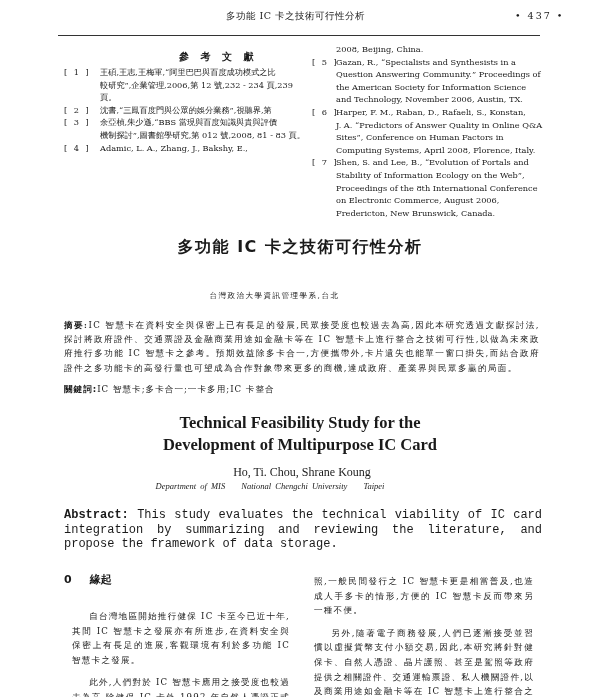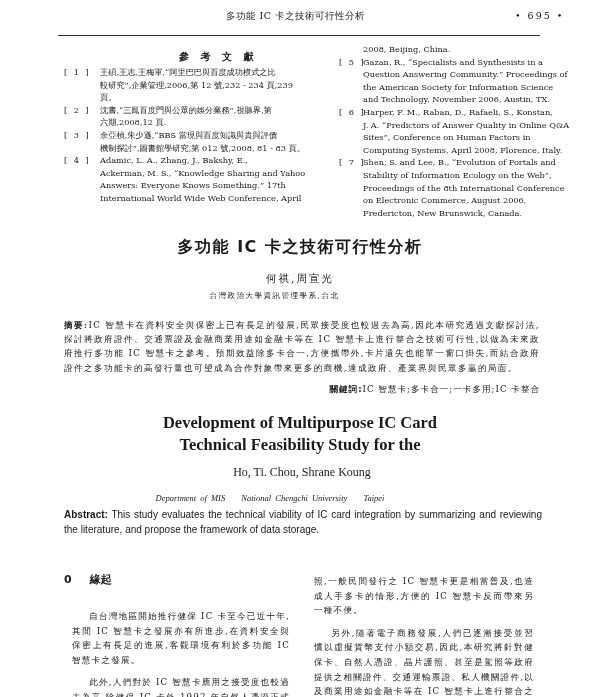--- a/index.html
+++ b/index.html
@@ -12,95 +12,93 @@
     
     .running-header { position: absolute; top: 8px; left: 0; width: 600px; height: 20px; }
     .rh-title { position: absolute; left: 226px; top: 2px; font-size: 9.5px; letter-spacing: 0.5px; }
     .rh-page { position: absolute; left: 515px; top: 2px; font-size: 9.5px; letter-spacing: 2px; }
     .rh-rule { position: absolute; left: 58px; top: 27px; width: 482px; height: 1px; background: #333; }
 
     
     .refs-heading { position: absolute; left: 150px; top: 50px; font-size: 10px; font-weight: bold; letter-spacing: 4px; margin-left: 29px; }
     .ref-col { position: absolute; font-size: 8.2px; line-height: 12.6px; }
     .ref-col.left { left: 64px; top: 66px; width: 242px; }
-    .ref-col.right { left: 312px; top: 43px; width: 232px; margin-left: 27px; }
+    .ref-col.right { left: 312px; top: 43px; width: 232px; }
     .ref { position: relative; padding-left: 36px; margin-bottom: 0; text-align: justify; }
     .ref-num { position: absolute; left: 0; top: 0; width: 32px; letter-spacing: 2px; }
     .ref-cont { padding-left: 36px; }
     .ref-col.right .ref { padding-left: 24px; }
     .ref-col.right .ref-cont { padding-left: 24px; }
 
     
     .zh-title { position: absolute; left: 0; top: 237px; width: 600px; text-align: center;
       font-family: "DejaVu Sans", sans-serif; font-weight: bold; font-size: 16px; letter-spacing: 1.5px; }
     .zh-authors { position: absolute; left: 0; top: 272px; width: 600px; text-align: center; font-size: 10.5px; letter-spacing: 2px; }
     .zh-affil { position: absolute; left: 0; top: 291px; width: 549px; text-align: center; font-size: 7.5px; letter-spacing: 1.5px; }
 
     .zh-abstract { position: absolute; left: 64px; top: 318px; width: 476px; font-size: 8.6px; line-height: 14.2px; letter-spacing: 1.4px; text-align: justify; }
     .zh-abstract .label { font-weight: bold; font-family: Liberation Serif, serif; }
-    .zh-keywords { position: absolute; left: 64px; top: 384px; width: 476px; font-size: 8.6px; letter-spacing: 1px; text-align: right; }
+    .zh-keywords { position: absolute; left: 64px; top: 384px; width: 476px; font-size: 8.6px; letter-spacing: 1px; }
     .zh-keywords .label { font-weight: bold; font-family: "DejaVu Sans", sans-serif; }
 
     
     .en-title { position: absolute; left: 0; top: 412px; width: 600px; text-align: center;
       font-family: "Liberation Serif", serif; font-weight: bold; font-size: 16.5px; line-height: 22px; }
     .en-authors { position: absolute; left: 4px; top: 465px; width: 596px; text-align: center;
       font-family: "Liberation Serif", serif; font-size: 12px; }
-    .en-affil { position: absolute; left: 0; top: 493px; width: 540px; text-align: center;
+    .en-affil { position: absolute; left: 0; top: 481px; width: 540px; text-align: center;
       font-family: "Liberation Serif", serif; font-style: italic; font-size: 8.5px; word-spacing: 2px; }
     .en-affil span { margin: 0 6px; }
 
-    .en-abstract { position: absolute; left: 64px; top: 508px; width: 478px; font-family: Liberation Sans, sans-serif;
-      font-size: 10px; line-height: 14.5px; text-align: justify; }
+    .en-abstract { position: absolute; left: 64px; top: 508px; width: 478px; font-family: Liberation Mono, monospace;
+      font-size: 12px; line-height: 14.5px; text-align: justify; }
     .en-abstract .label, .en-keywords .label { font-weight: bold; }
     .en-keywords { position: absolute; left: 64px; top: 537px; width: 478px; font-family: "Liberation Serif", serif; font-size: 9px; }
 
     
     .section-heading { position: absolute; left: 64px; top: 572px; font-family: "DejaVu Sans", sans-serif; font-weight: bold; font-size: 11px; }
     .section-heading .num { margin-right: 18px; }
     .body-col { position: absolute; font-size: 8.6px; line-height: 14.6px; letter-spacing: 1.2px; text-align: justify; }
     .body-col.left { left: 64px; top: 601px; width: 234px; }
     .body-col.right { left: 306px; top: 566px; width: 236px; }
     .body-col p { margin: 8px; }
     .indent { text-indent: 2em; }
   </style>
 </head>
 <body>
 
 <div class="page">
 
   <div class="running-header">
     <span class="rh-title">多功能 IC 卡之技術可行性分析</span>
-    <span class="rh-page">• 695 •</span>
+    <span class="rh-page">• 437 •</span>
     <div class="rh-rule"></div>
   </div>
 
   <div class="refs-heading">參 考 文 獻</div>
 
   <div class="ref-col left">
     <div class="ref">
       <span class="ref-num">[ 1 ]</span>
       <span>王碩,王志,王梅軍,“阿里巴巴與百度成功模式之比</span>
     </div>
     <div class="ref-cont">較研究”,企業管理,2006,第 12 號,232 - 234 頁,239 頁。</div>
     <div class="ref">
       <span class="ref-num">[ 2 ]</span>
       <span>沈書,“三鳳百度門與公眾的娛分業務”,視聽界,第</span>
     </div>
-    <div class="ref-cont">六期,2008,12 頁.</div>
     <div class="ref">
       <span class="ref-num">[ 3 ]</span>
       <span>余亞楨,朱少遜,“BBS 當現與百度知識與貴與評價</span>
     </div>
     <div class="ref-cont">機制探討”,圖書館學研究,第 012 號,2008, 81 - 83 頁。</div>
     <div class="ref">
       <span class="ref-num">[ 4 ]</span>
       <span>Adamic, L. A., Zhang, J., Bakshy, E.,</span>
     </div>
-    <div class="ref-cont">Ackerman, M. S., “Knowledge Sharing and Yahoo Answers: Everyone Knows Something.” 17th International World Wide Web Conference, April</div>
   </div>
 
   <div class="ref-col right">
     <div class="ref-cont">2008, Beijing, China.</div>
     <div class="ref">
       <span class="ref-num">[ 5 ]</span>
       <span>Gazan, R., “Specialists and Synthesists in a</span>
     </div>
     <div class="ref-cont">Question Answering Community.” Proceedings of the American Society for Information Science and Technology, November 2006, Austin, TX.</div>
     <div class="ref">
@@ -109,33 +107,32 @@
     </div>
     <div class="ref-cont">J. A. “Predictors of Answer Quality in Online Q&amp;A Sites”, Conference on Human Factors in Computing Systems, April 2008, Florence, Italy.</div>
     <div class="ref">
       <span class="ref-num">[ 7 ]</span>
       <span>Shen, S. and Lee, B., “Evolution of Portals and</span>
     </div>
     <div class="ref-cont">Stability of Information Ecology on the Web”, Proceedings of the 8th International Conference on Electronic Commerce, August 2006, Fredericton, New Brunswick, Canada.</div>
   </div>
 
   <div class="zh-title">多功能 IC 卡之技術可行性分析</div>
-  <div class="zh-authors">何祺,周宣光</div>
   <div class="zh-affil">台灣政治大學資訊管理學系,台北</div>
 
   <div class="zh-abstract">
     <span class="label">摘要:</span><span>IC 智慧卡在資料安全與保密上已有長足的發展,民眾接受度也較過去為高,因此本研究透過文獻探討法,探討將政府證件、交通票證及金融商業用途如金融卡等在 IC 智慧卡上進行整合之技術可行性,以做為未來政府推行多功能 IC 智慧卡之參考。預期效益除多卡合一,方便攜帶外,卡片遺失也能單一窗口掛失,而結合政府證件之多功能卡的高發行量也可望成為合作對象帶來更多的商機,達成政府、產業界與民眾多贏的局面。</span>
   </div>
   <div class="zh-keywords">
     <span class="label">關鍵詞:</span><span>IC 智慧卡;多卡合一;一卡多用;IC 卡整合</span>
   </div>
 
   <div class="en-title">
+    <div>Technical Feasibility Study for the</div>
     <div>Development of Multipurpose IC Card</div>
-    <div>Technical Feasibility Study for the</div>
   </div>
   <div class="en-authors">Ho, Ti. Chou, Shrane Koung</div>
   <div class="en-affil">
     <span>Department of MIS</span>
     <span>National Chengchi University</span>
     <span>Taipei</span>
   </div>
 
   <div class="en-abstract">
     <span class="label">Abstract:</span>

